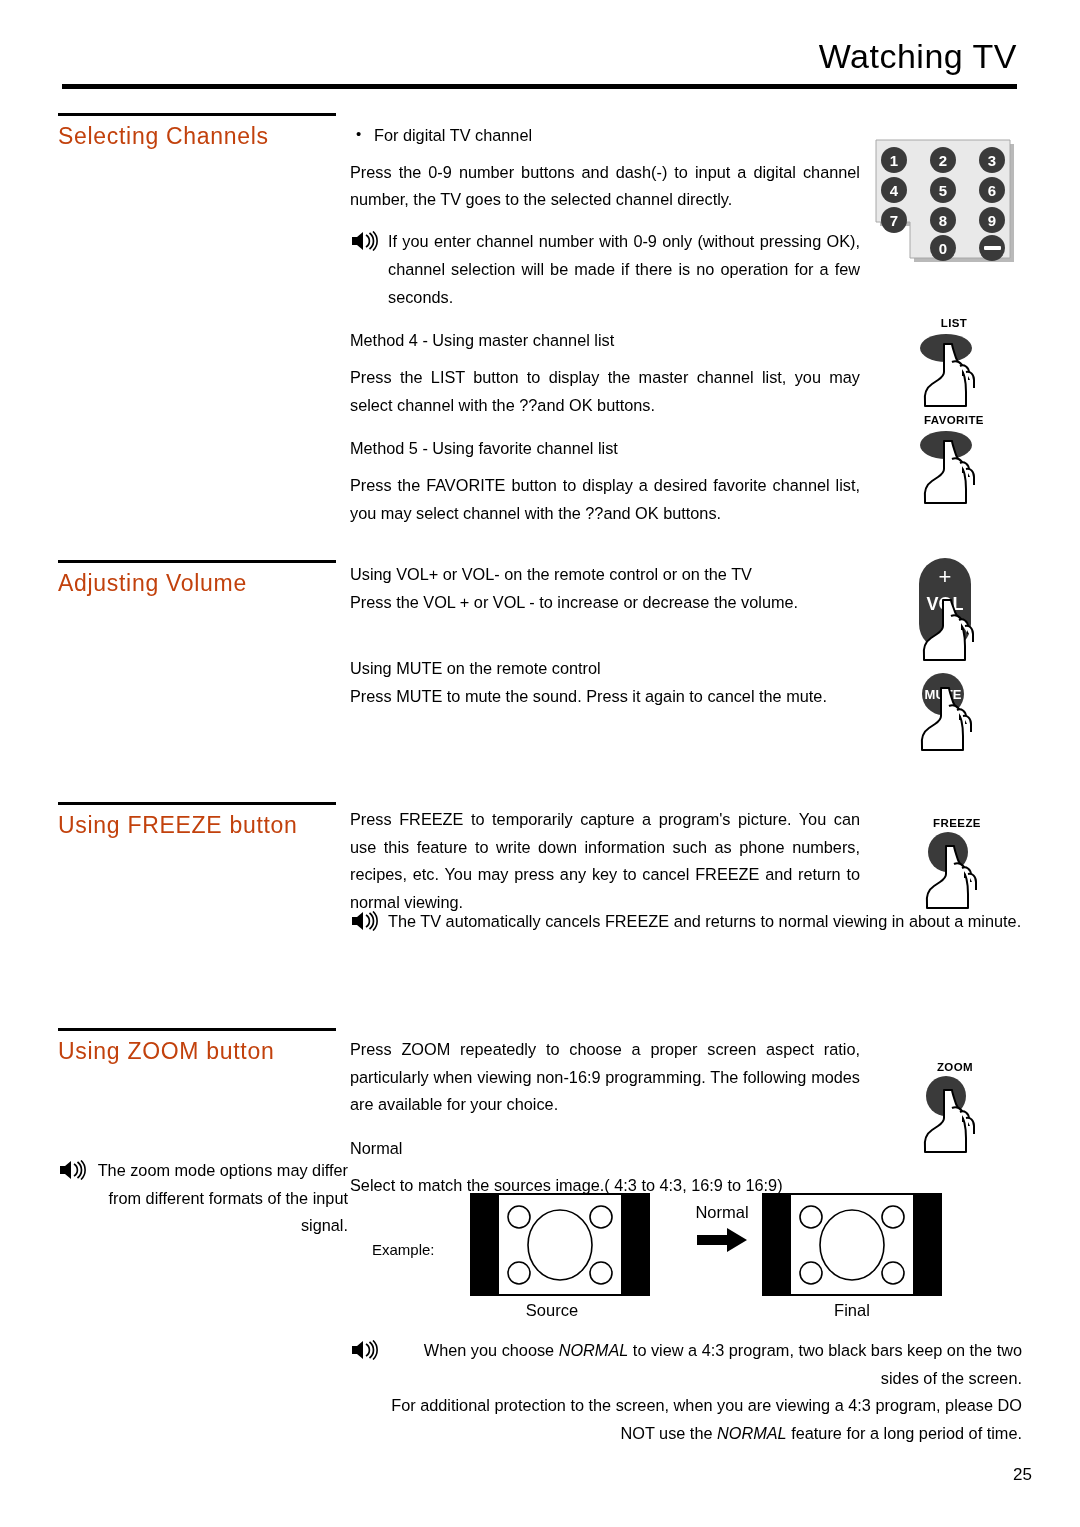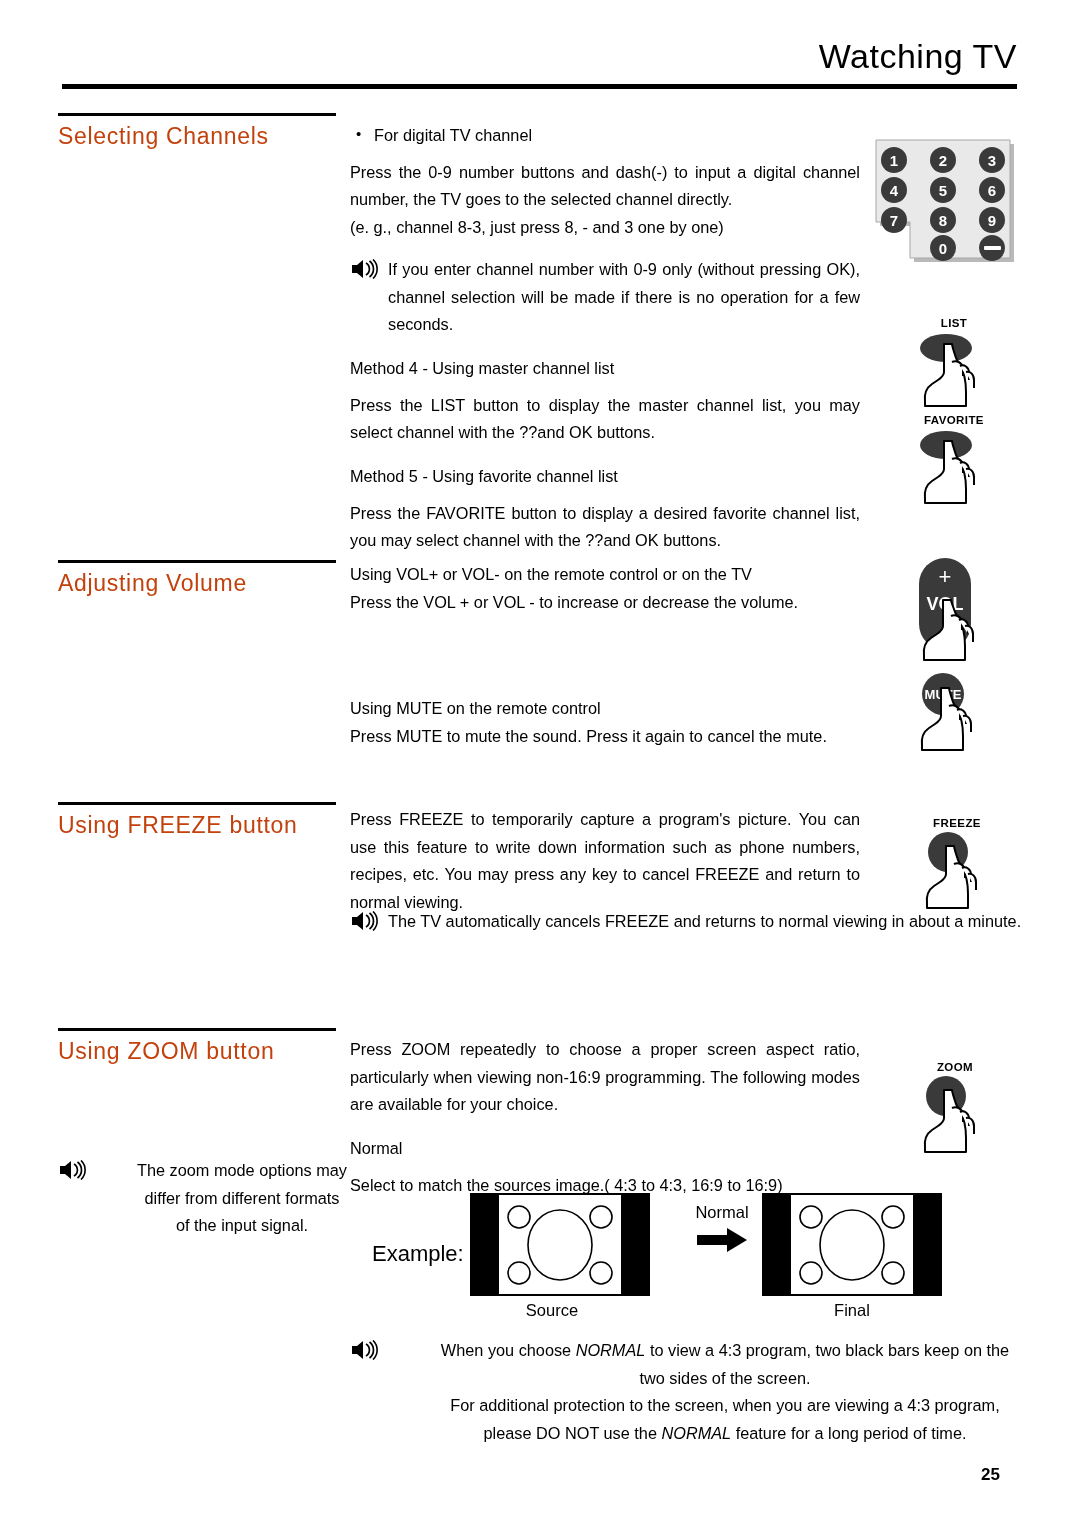--- a/index.html
+++ b/index.html
@@ -105,21 +105,21 @@
     position: absolute;
     left: 0;
     top: 3px;
     width: 28px;
     height: 20px;
   }
   .note .txt {
     text-align: justify;
     display: block;
   }
-  .note .txt.nojust { text-align: center; margin-left: 40px; }
+  .note .txt.nojust { text-align: right; }
 
   
   .keypad-wrap {
     position: absolute;
     left: 868px;
     top: 136px;
     width: 152px;
     height: 132px;
   }
 
@@ -142,21 +142,21 @@
     position: absolute;
     left: 350px;
     top: 1185px;
     width: 620px;
     height: 140px;
   }
   .example-label {
     position: absolute;
     left: 22px;
     top: 56px;
-    font-size: 22px;
+    font-size: 15px;
   }
   .tv-box {
     position: absolute;
     top: 8px;
     width: 180px;
     height: 103px;
     background: #fff;
     border: 2px solid #000;
     box-sizing: border-box;
   }
@@ -185,25 +185,24 @@
   }
   .arrow-block .lab {
     font-size: 16.5px;
     line-height: 1.1;
     margin-bottom: 4px;
   }
 
   
   .page-num {
     position: absolute;
-    right: 80px;
+    right: 48px;
     bottom: 42px;
     font-size: 17px;
     color: #000;
-    font-weight: bold;
   }
 
   em.ital { font-style: italic; }
 </style>
 </head>
 <body>
 
 <div class="page">
 
   <div class="header">
@@ -241,21 +240,20 @@
           <path d="M23,0.5 A13,13 0 0 1 23,19.5" stroke="#000" stroke-width="1.6" fill="none"></path>
         </svg>
       </span>
       <span class="txt nojust">The zoom mode options may differ from different formats of the input signal.</span>
     </div>
   </div>
 
   <div class="col" style="top:114px;margin-top:8px;">
     <p class="para bullet-line">For digital TV channel</p>
     <p class="para gap-sm">Press the 0-9 number buttons and dash(-) to input a digital channel number, the TV goes to the selected channel directly.</p>
-    <p class="para nojust">(e. g., channel 8-3, just press 8, - and 3 one by one)</p>
 
     <div class="note">
       <span class="spk">
         <svg width="28" height="20" viewBox="0 0 28 20">
           <polygon points="2,6 7,6 13,1 13,19 7,14 2,14" fill="#000"></polygon>
           <path d="M16,4 A7,7 0 0 1 16,16" stroke="#000" stroke-width="1.7" fill="none"></path>
           <path d="M19.5,2 A10,10 0 0 1 19.5,18" stroke="#000" stroke-width="1.7" fill="none"></path>
           <path d="M23,0.5 A13,13 0 0 1 23,19.5" stroke="#000" stroke-width="1.6" fill="none"></path>
         </svg>
       </span>
@@ -267,21 +265,21 @@
 
     <p class="para nojust gap">Method 5 - Using favorite channel list</p>
     <p class="para gap-sm">Press the FAVORITE button to display a desired favorite channel list, you may select channel with the ??and OK buttons.</p>
   </div>
 
   <div class="col" style="top:561px;">
     <p class="para nojust">Using VOL+ or VOL- on the remote control or on the TV</p>
     <p class="para nojust">Press the VOL + or VOL - to increase or decrease the volume.</p>
   </div>
 
-  <div class="col" style="top:655px;margin-top:40px;">
+  <div class="col" style="top:655px;">
     <p class="para nojust">Using MUTE on the remote control</p>
     <p class="para nojust">Press MUTE to mute the sound. Press it again to cancel the mute.</p>
   </div>
 
   <div class="col" style="top:806px;">
     <p class="para">Press FREEZE to temporarily capture a program's picture. You can use this feature to write down information such as phone numbers, recipes, etc. You may press any key to cancel FREEZE and return to normal viewing.</p>
   </div>
 
   <div class="col wide" style="top:908px;">
     <div class="note" style="margin-top:0;">

